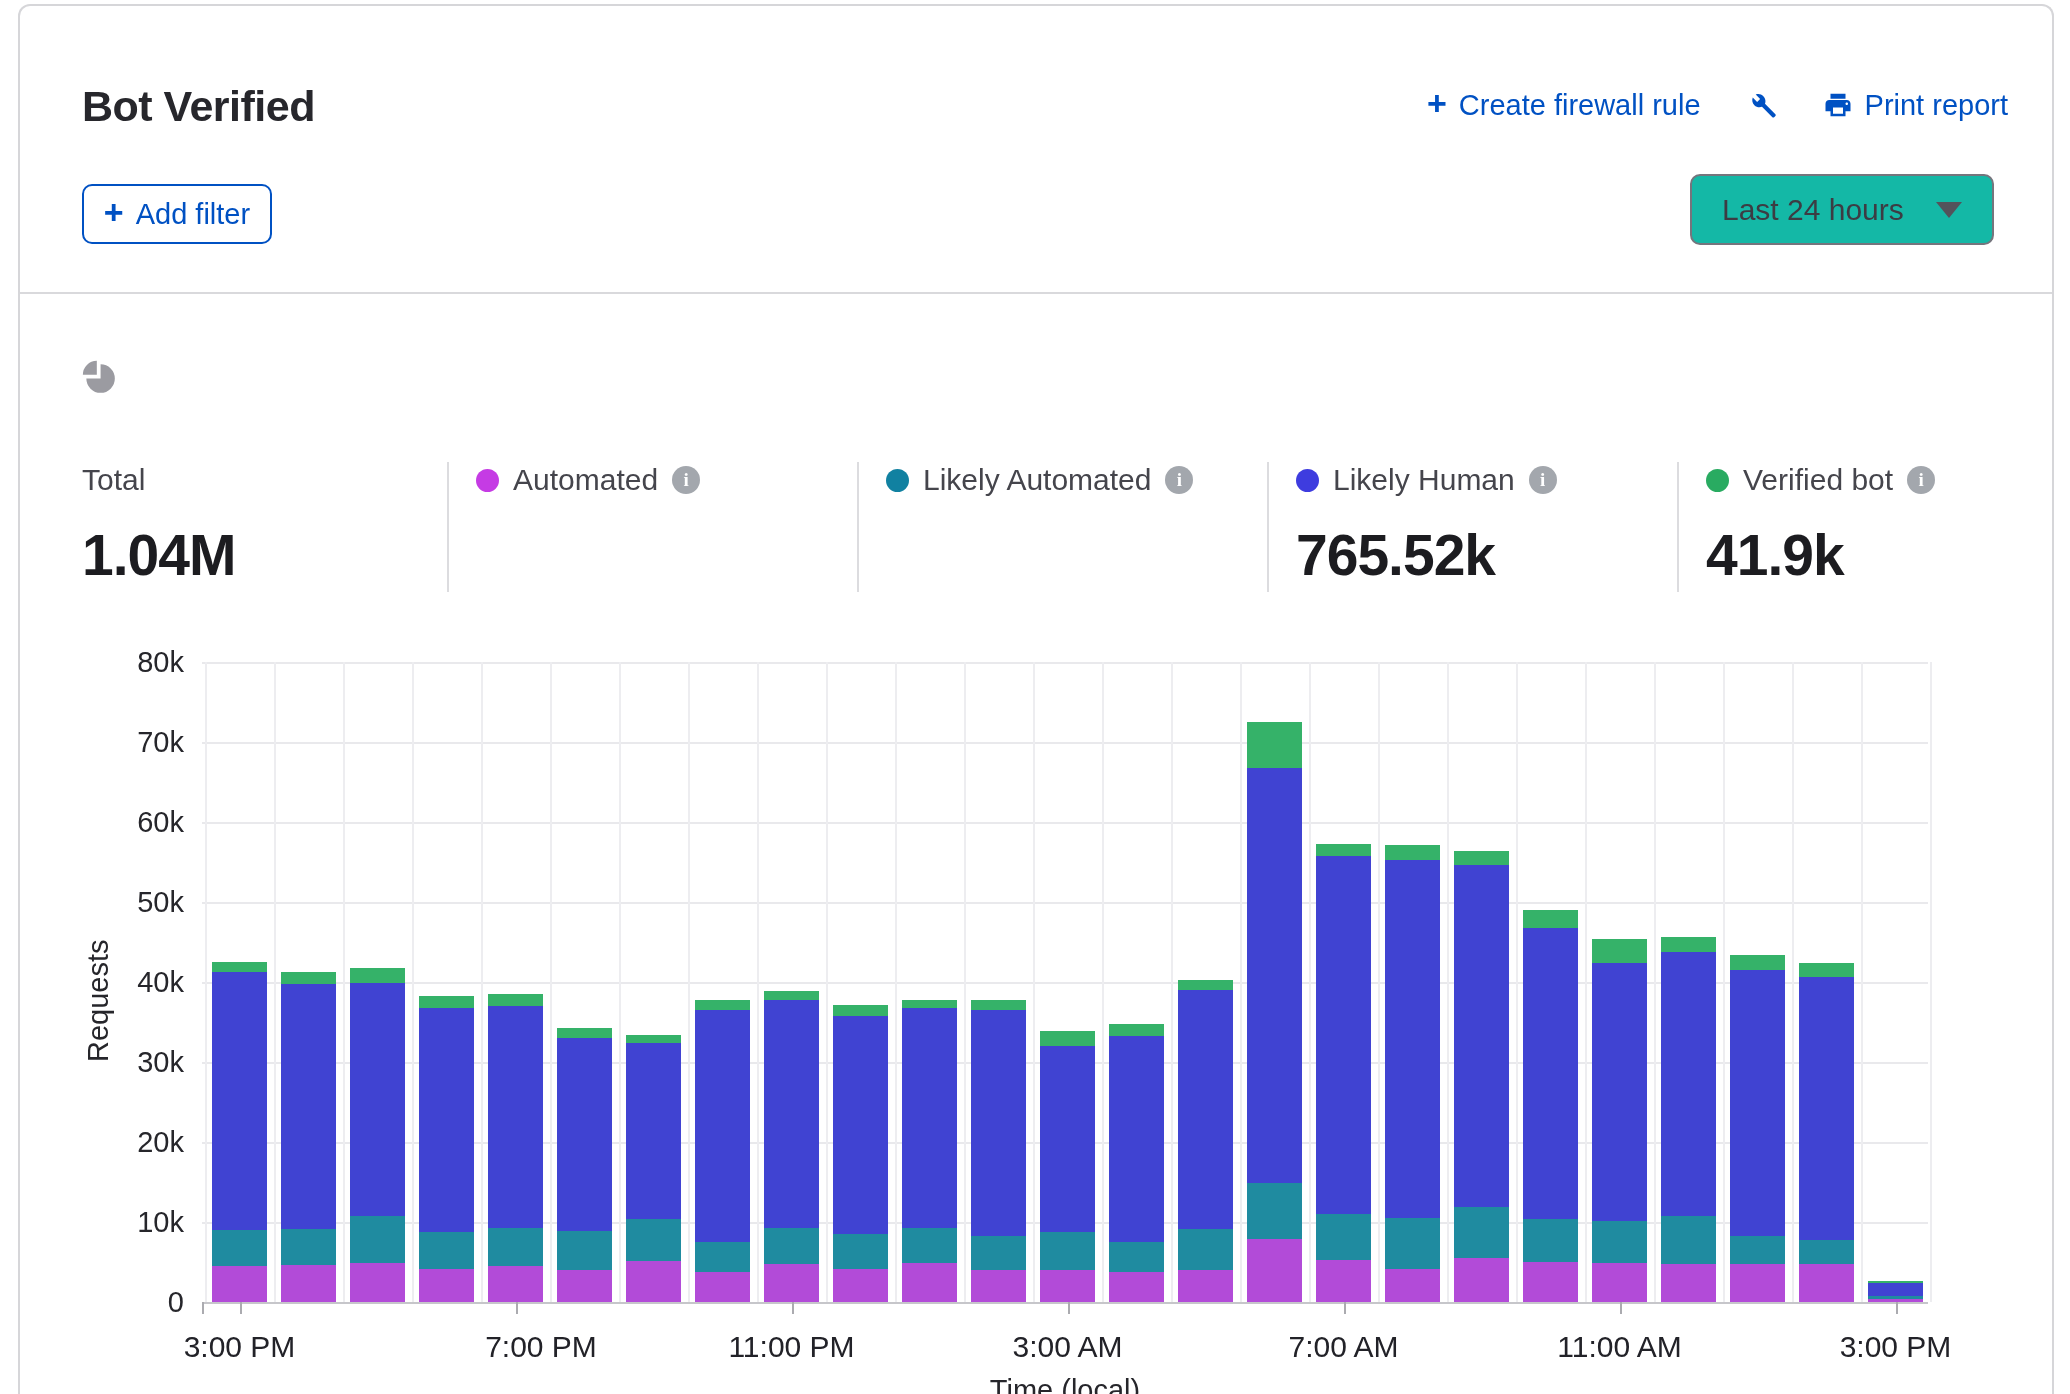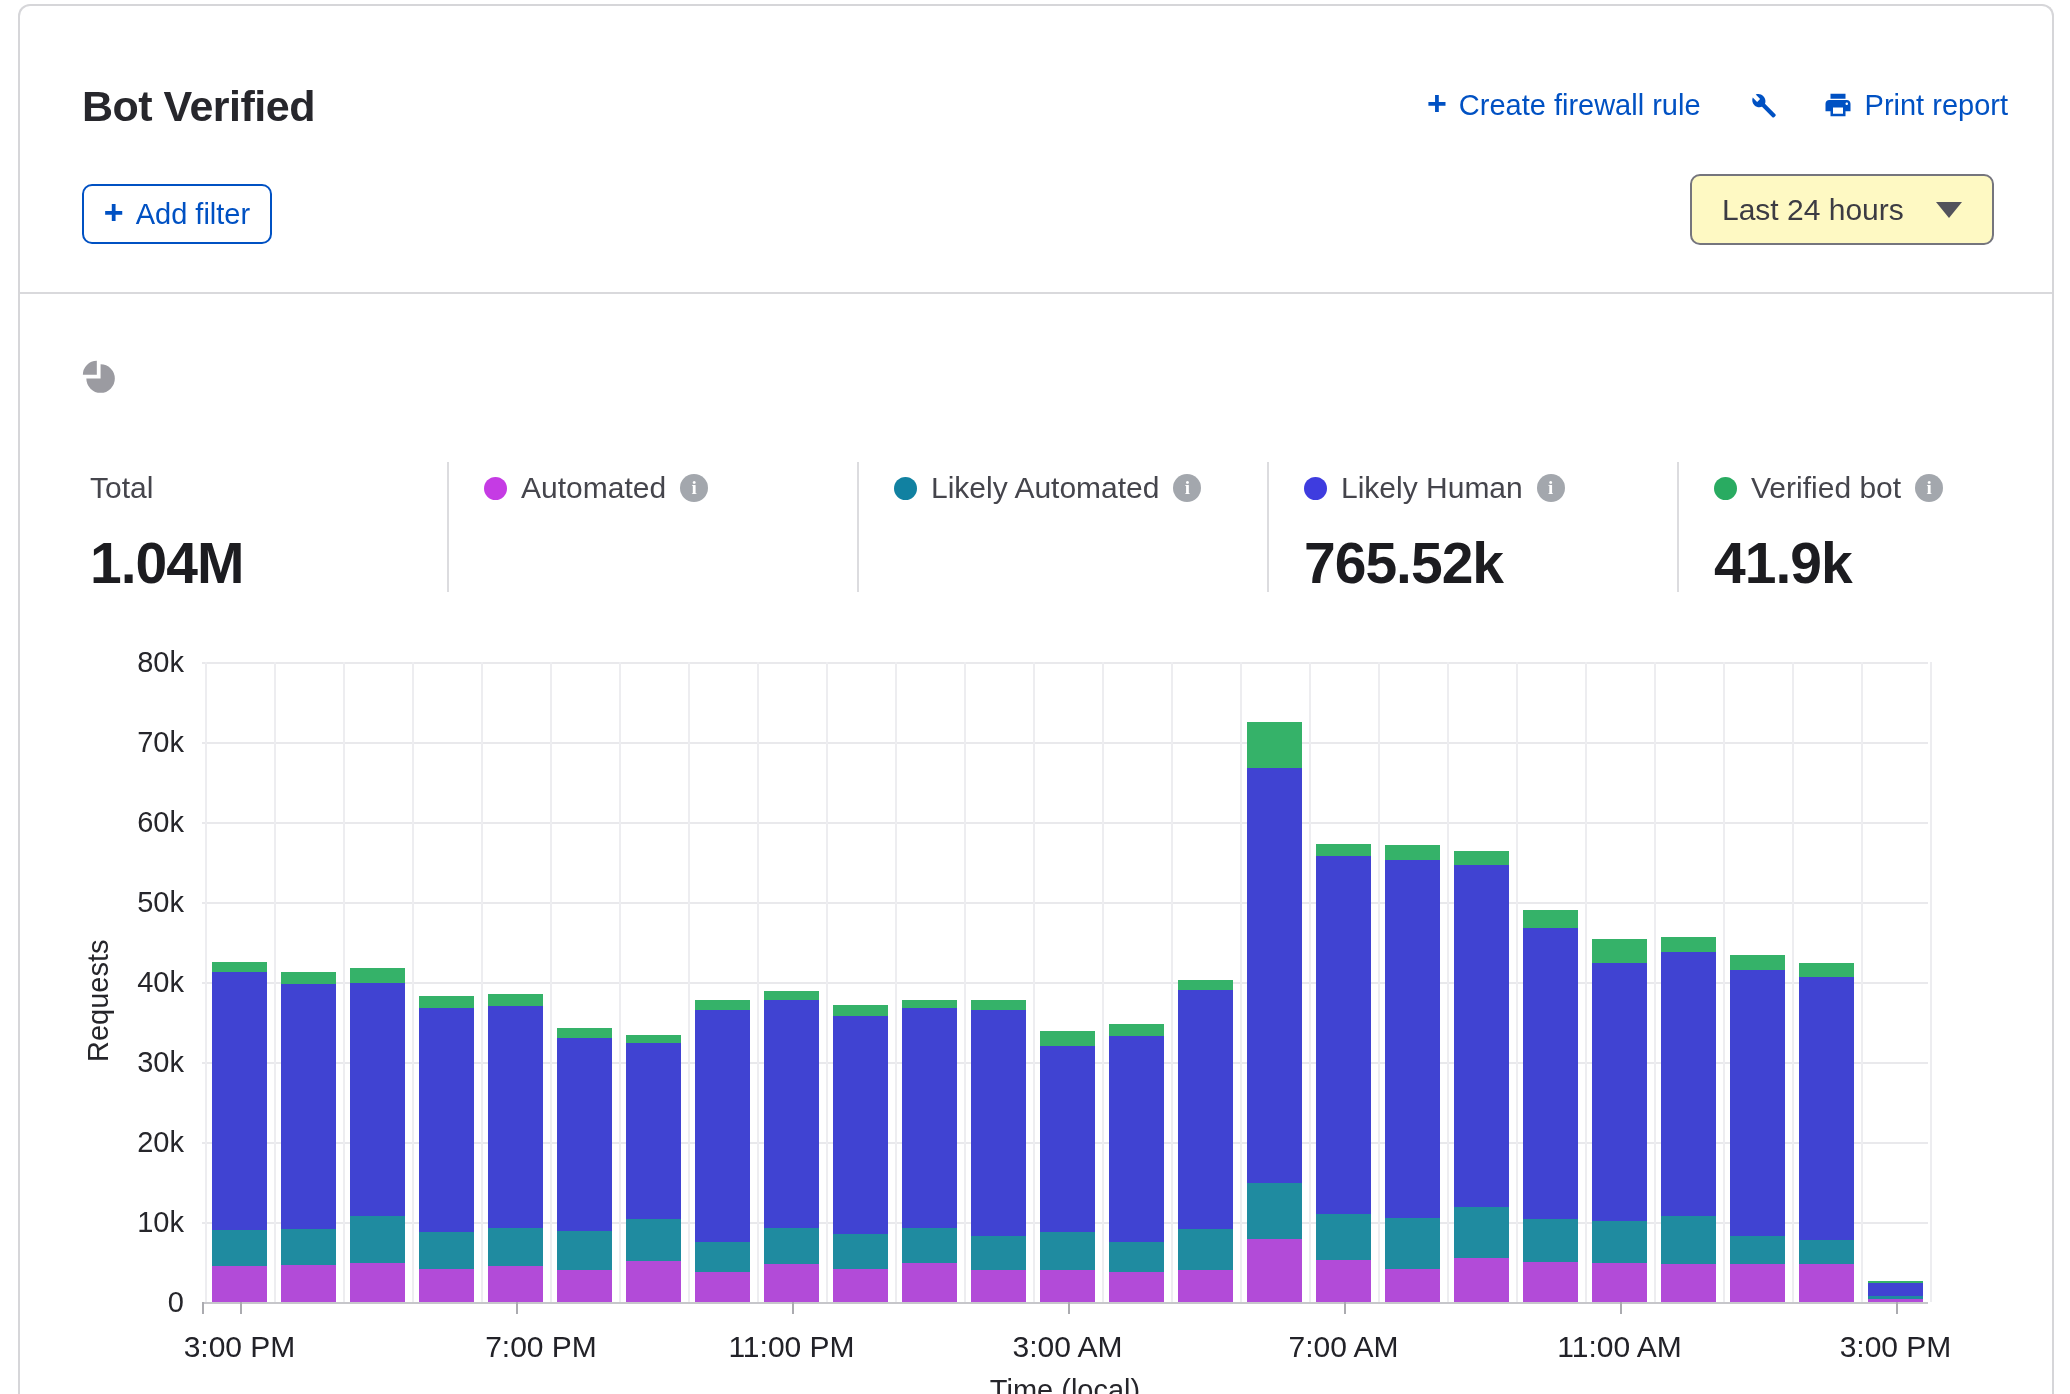--- a/index.html
+++ b/index.html
@@ -9,33 +9,33 @@
   
   .title { position:absolute; left:62px; top:76px; font-size:43px; font-weight:700; color:#27272c; letter-spacing:-0.5px; }
   .actions { position:absolute; right:44px; top:82px; display:flex; gap:46px; align-items:center; }
   .action { display:flex; align-items:center; gap:12px; font-size:29px; color:#0051c3; cursor:pointer; }
   .action .plus { font-size:34px; font-weight:600; line-height:1; position:relative; top:-2px; }
   .action svg { display:block; }
   .btn-addfilter { position:absolute; left:62px; top:178px; width:190px; height:60px; background:#fff;
     border:2.5px solid #0051c3; border-radius:10px; display:flex; align-items:center; justify-content:center;
     gap:12px; color:#0051c3; font-size:29px; cursor:pointer; }
   .btn-addfilter .plus { font-size:34px; font-weight:600; line-height:1; position:relative; top:-2px; }
-  .dropdown { position:absolute; left:1670px; top:168px; width:304px; height:71px; background:#fef9c3;
+  .dropdown { position:absolute; left:1670px; top:168px; width:304px; height:71px; background:#14b8a6;
     border:2px solid #75757d; border-radius:10px; display:flex; align-items:center; padding:10px 30px;
     font-size:30px; color:#3c3c43; cursor:pointer; }
   .dropdown .caret { margin-left:auto; width:0; height:0; border-left:13px solid transparent;
     border-right:13px solid transparent; border-top:16px solid #53535b; }
   .hdr-divider { position:absolute; left:0; top:286px; width:100%; height:2px; background:#d9d9dc; }
   
   .section-title { position:absolute; left:60px; top:352px; display:flex; align-items:center; gap:18px; }
   .section-title span { font-size:32px; font-weight:700; color:#35353b; }
   
   .stats { position:absolute; left:0; top:448px; width:100%; height:160px; }
   .stat-divider { position:absolute; top:8px; height:130px; width:2px; background:#dcdcdf; }
-  .stat-col { position:absolute; top:16px;margin-left:8px; }
+  .stat-col { position:absolute; top:8px; }
   .stat-label-row { display:flex; align-items:center; gap:14px; height:36px; }
   .stat-label { font-size:30px; color:#45454c; }
   .dot { width:23px; height:23px; border-radius:50%; }
   .info { width:28px; height:28px; border-radius:50%; background:#a3a7ad; color:#fff; font-size:19px; font-weight:700;
           display:flex; align-items:center; justify-content:center; font-family:"Liberation Serif", serif; cursor:pointer; }
   .stat-value { margin-top:24px; font-size:57px; font-weight:700; color:#1c1c20; letter-spacing:-1px; }
   
   .ylab { position:absolute; width:80px; text-align:right; font-size:29px; color:#26262b; transform:translateY(-50%); }
   .grid-h { position:absolute; height:2px; background:#e9e9ec; }
   .grid-v { position:absolute; width:2px; background:#ededf0; }

